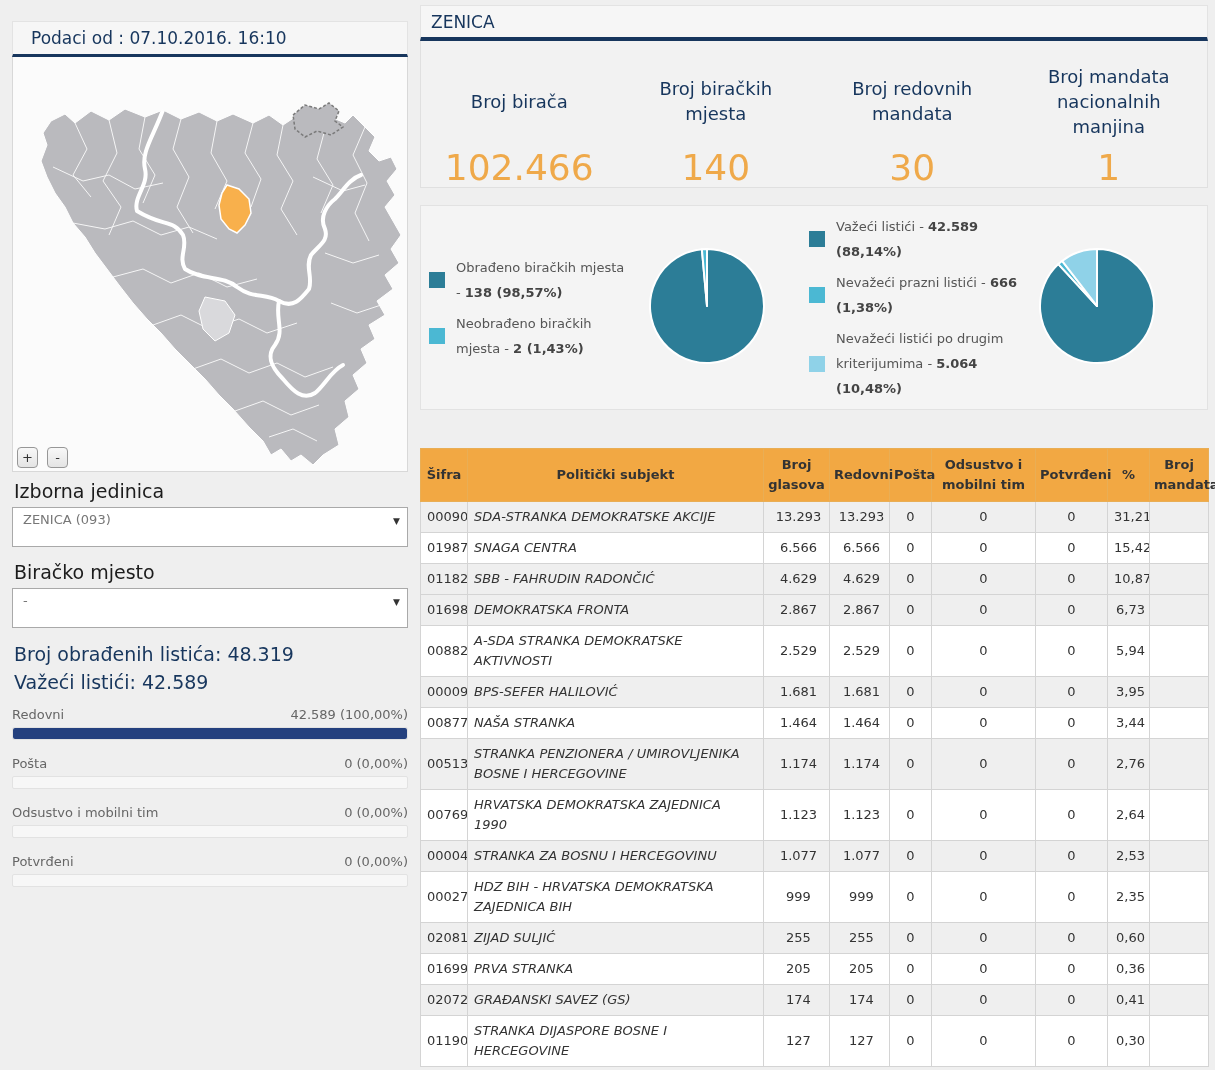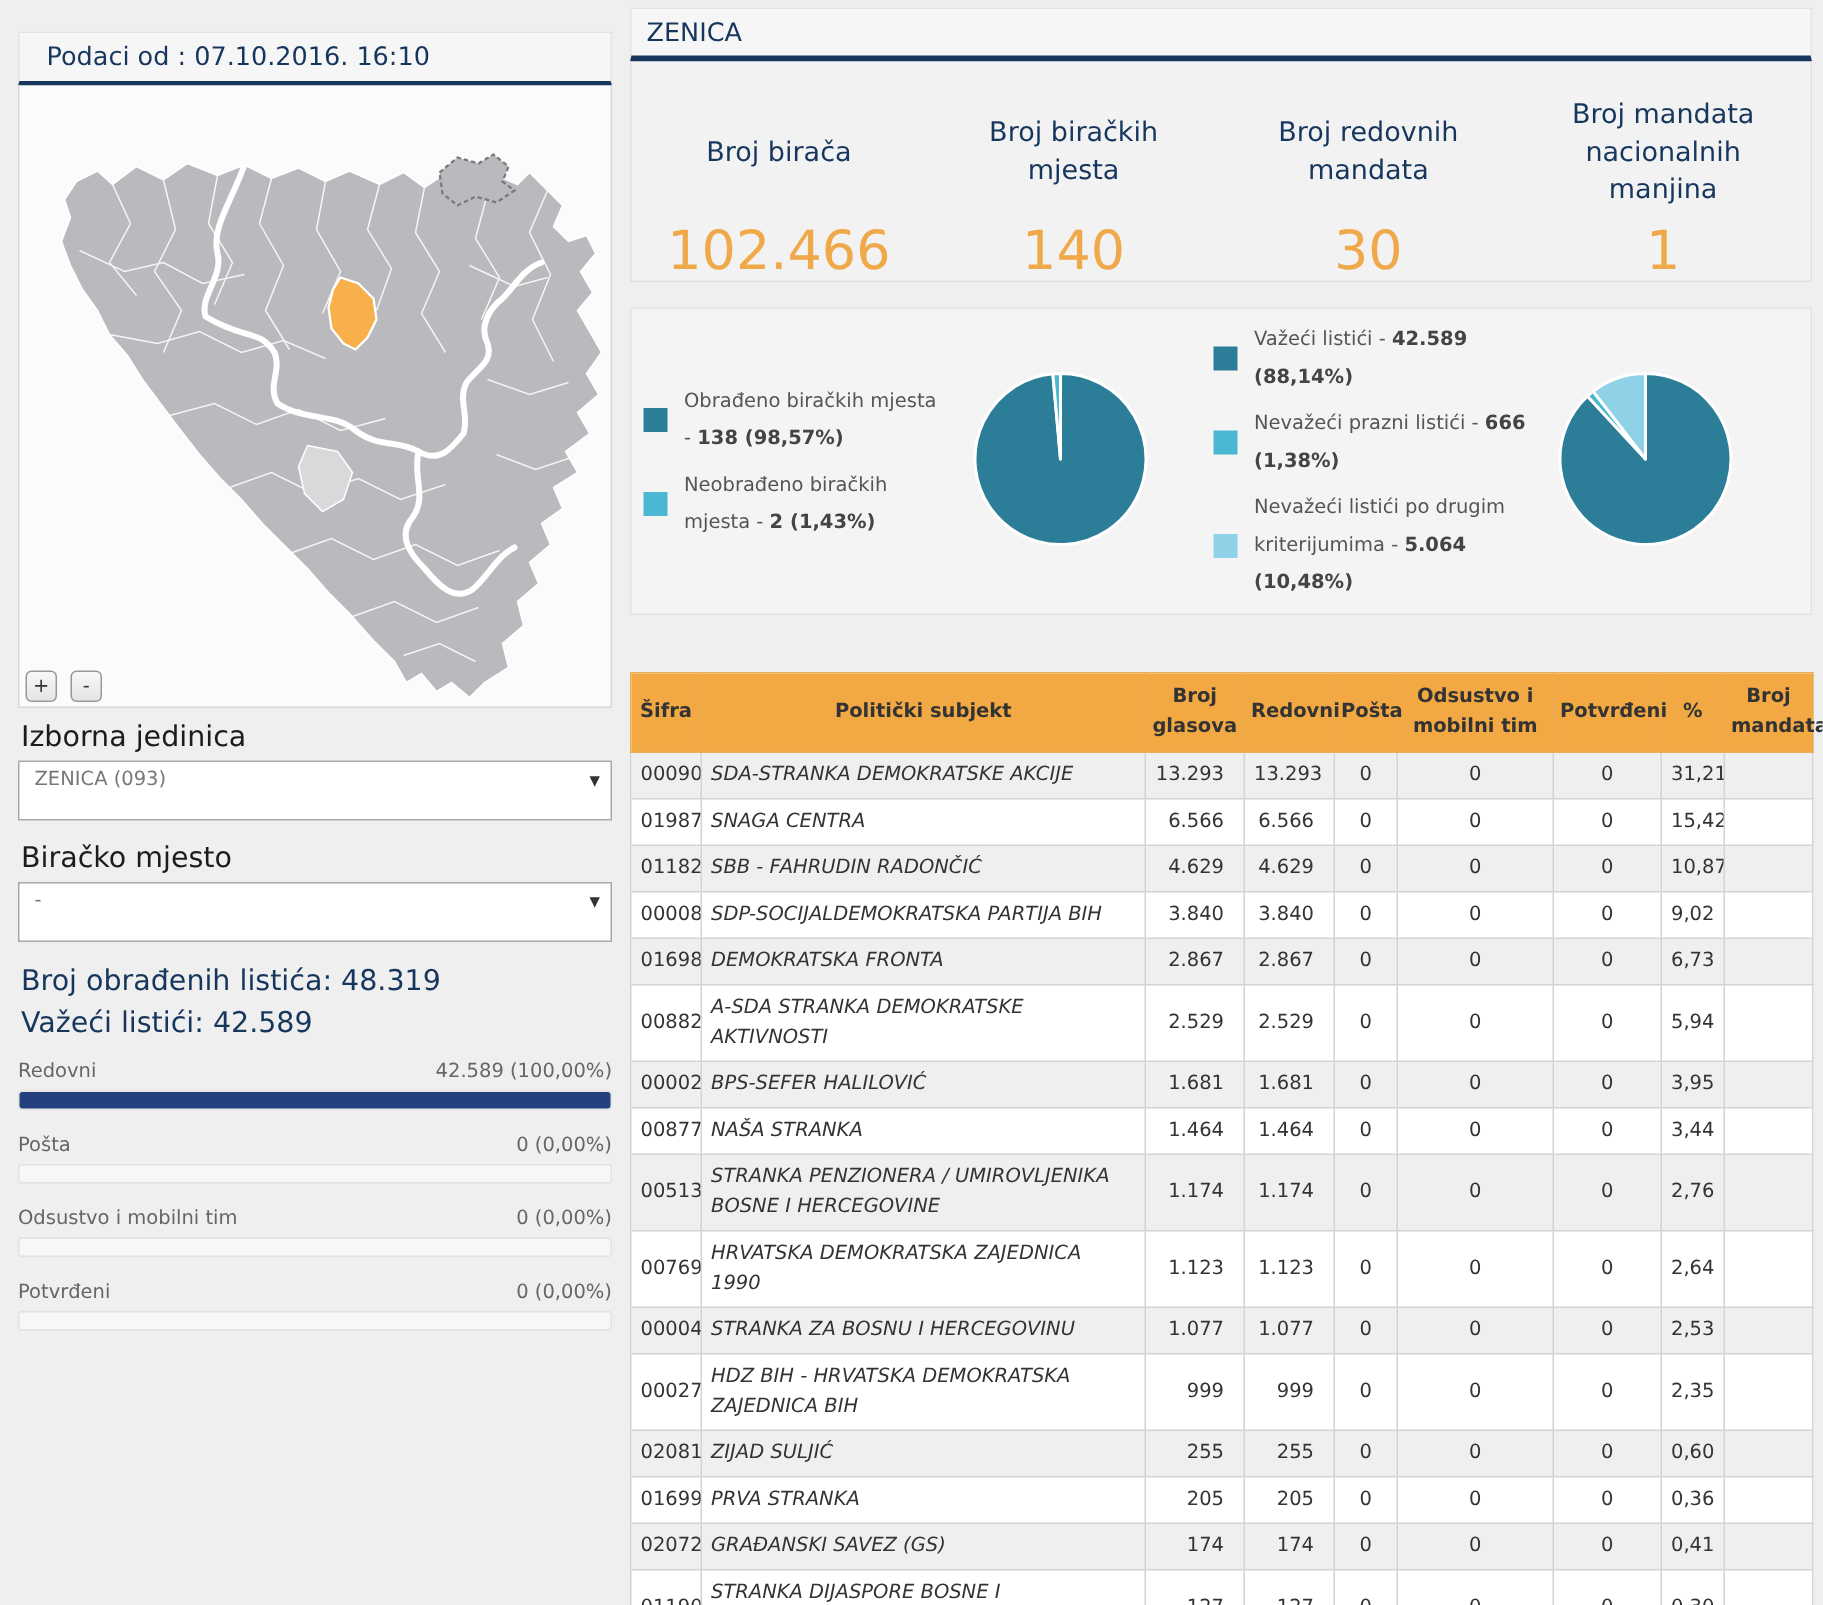--- a/index.html
+++ b/index.html
@@ -61,21 +61,21 @@
   
   .table-wrap { margin-top:38px; }
   table { width:788px; border-collapse:collapse; table-layout:fixed; font-size:13px; color:#333; background:#FFF; }
   col.w1{width:47px} col.w2{width:296px} col.w3{width:66px} col.w4{width:60px} col.w5{width:42px}
   col.w6{width:104px} col.w7{width:72px} col.w8{width:42px} col.w9{width:59px}
   th { background:#F2A843; color:#333; font-weight:bold; font-size:13px; line-height:20px;
        padding:6px 4px; border:1px solid #E9AE55; text-align:center; }
   td { border:1px solid #D4D4D4; padding:5px 6px; line-height:20px; overflow:hidden; }
   tr.odd td { background:#EFEFEF; }
   tr.even td { background:#FFFFFF; }
-  td.c { text-align:center; } td.l { text-align:left;font-style:italic; } td.r { text-align:right; padding-right:13px; }
+  td.c { text-align:center; } td.l { text-align:left;font-style:italic; } td.r { text-align:center; padding-right:2px; }
 </style>
 </head>
 <body>
 <div id="app">
 
   <div class="col-left">
     <div class="panel-title">Podaci od : 07.10.2016. 16:10</div>
 
     <div class="map-panel">
       <svg width="394" height="413" viewBox="0 0 394 413">
@@ -296,31 +296,20 @@
               <td class="c">01182</td>
               <td class="l">SBB - FAHRUDIN RADONČIĆ</td>
               <td class="r">4.629</td>
               <td class="r">4.629</td>
               <td class="c">0</td>
               <td class="c">0</td>
               <td class="c">0</td>
               <td class="r">10,87</td>
               <td class="c"></td>
             </tr>
-            <tr class="even">
-              <td class="c">00008</td>
-              <td class="l">SDP-SOCIJALDEMOKRATSKA PARTIJA BIH</td>
-              <td class="r">3.840</td>
-              <td class="r">3.840</td>
-              <td class="c">0</td>
-              <td class="c">0</td>
-              <td class="c">0</td>
-              <td class="r">9,02</td>
-              <td class="c"></td>
-            </tr>
             <tr class="odd">
               <td class="c">01698</td>
               <td class="l">DEMOKRATSKA FRONTA</td>
               <td class="r">2.867</td>
               <td class="r">2.867</td>
               <td class="c">0</td>
               <td class="c">0</td>
               <td class="c">0</td>
               <td class="r">6,73</td>
               <td class="c"></td>
@@ -330,21 +319,21 @@
               <td class="l">A-SDA STRANKA DEMOKRATSKE AKTIVNOSTI</td>
               <td class="r">2.529</td>
               <td class="r">2.529</td>
               <td class="c">0</td>
               <td class="c">0</td>
               <td class="c">0</td>
               <td class="r">5,94</td>
               <td class="c"></td>
             </tr>
             <tr class="odd">
-              <td class="c">00002</td>
+              <td class="c">00009</td>
               <td class="l">BPS-SEFER HALILOVIĆ</td>
               <td class="r">1.681</td>
               <td class="r">1.681</td>
               <td class="c">0</td>
               <td class="c">0</td>
               <td class="c">0</td>
               <td class="r">3,95</td>
               <td class="c"></td>
             </tr>
             <tr class="even">

